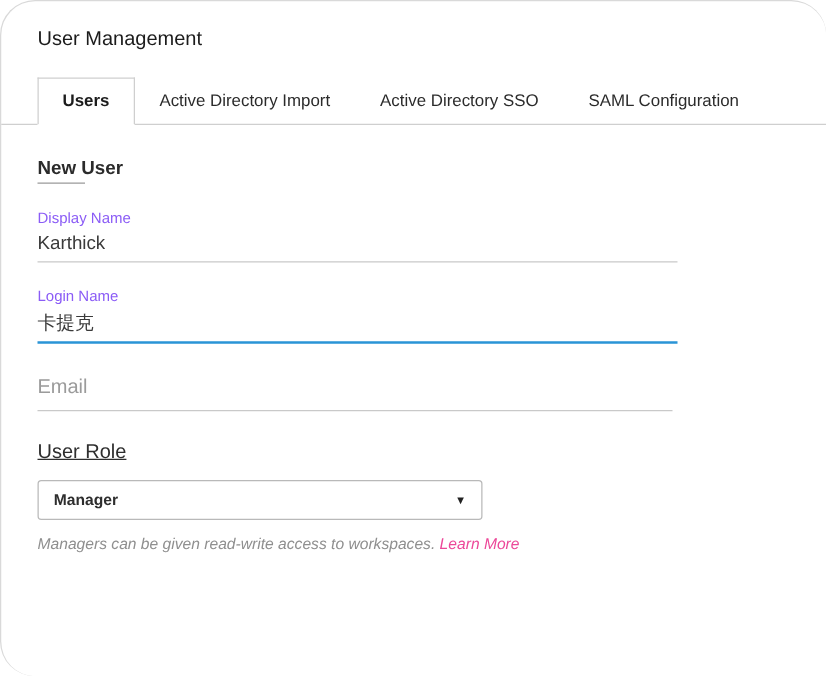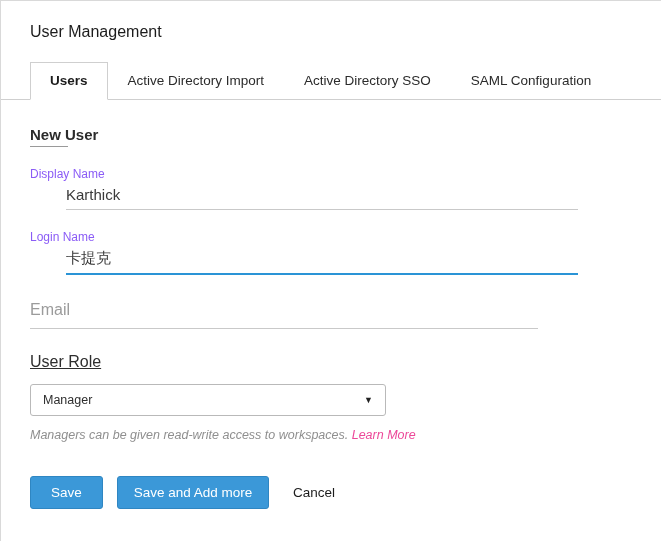--- a/index.html
+++ b/index.html
@@ -4,20 +4,21 @@
 <style>
   * { box-sizing: border-box; margin: 0; padding: 0; }
   html, body { width: 661px; height: 541px; background: #fff; overflow: hidden; }
   body { font-family: "Liberation Sans", sans-serif; color: #333; }
 
   .panel {
     width: 661px; height: 541px;
     border-left: 1px solid #d9d9d9;
     border-top: 1px solid #d9d9d9;
     background: #fff;
+    border-radius: 28px;
   }
 
   .panel-title {
     font-size: 16px;
     color: #1c1c1c;
     padding: 22px 0 20px 29px;
   }
 
   
   .tabbar {
@@ -67,21 +68,20 @@
     color: #8b5cf6;
     margin-bottom: 3px;
   }
   .field-value {
     font-size: 15px;
     color: #3a3a3a;
     padding: 2px 0 6px 0;
     border-bottom: 1px solid #c9c9c9;
     width: 100%;
     cursor: text;
-    margin-left: 36px;
   }
   .field-value.focused {
     border-bottom: 2px solid #2a94d6;
     padding-bottom: 5px;
   }
 
   .hint {
     margin-top: 16px;
     font-size: 12.5px;
     font-style: italic;
@@ -111,20 +111,21 @@
     width: 356px;
     height: 32px;
     border: 1px solid #b9b9b9;
     border-radius: 3px;
     background: #fff;
     display: flex;
     align-items: center;
     justify-content: space-between;
     padding: 0 12px;
     cursor: pointer;
+    font-weight: bold;
   }
   .select-box .select-value {
     font-size: 12.5px;
     color: #2e2e2e;
   }
   .select-box .caret {
     font-size: 9px;
     color: #222;
   }
 
@@ -207,20 +208,15 @@
 
     <div class="select-box">
       <span class="select-value">Manager</span>
       <span class="caret">▼</span>
     </div>
 
     <div class="role-hint">
       <span>Managers can be given read-write access to workspaces. </span><a>Learn More</a>
     </div>
 
-    <div class="button-row">
-      <button class="btn btn-save">Save</button>
-      <button class="btn btn-save-add">Save and Add more</button>
-      <button class="btn-cancel">Cancel</button>
-    </div>
 
   </div>
 </div>
 
 </body></html>

